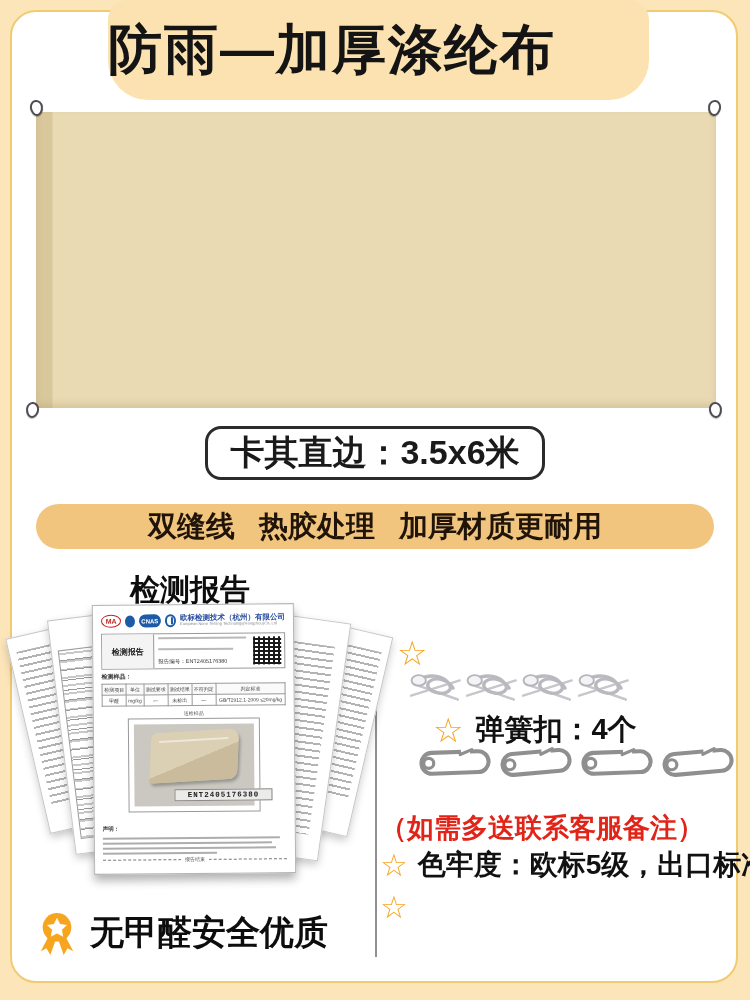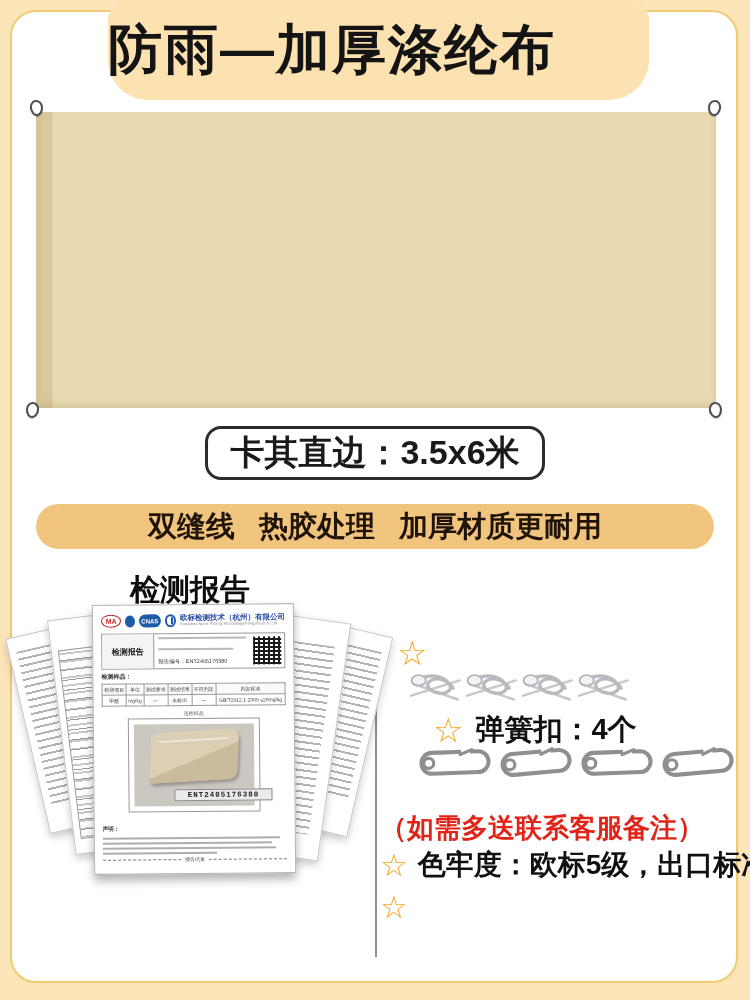--- a/index.html
+++ b/index.html
@@ -306,13 +306,22 @@
   <div class="note">（如需多送联系客服备注）</div>
 
   <div class="bullet b-1">
     <span class="star">☆</span>
     <span class="acc-label">色牢度：欧标5级，出口标准</span>
   </div>
   <div class="bullet b-2">
     <span class="star">☆</span>
   </div>
 
+  <div class="footer">
+    <svg width="42" height="50" viewBox="0 0 44 50">
+      <polygon points="13,29 20,34 15,48 11,41 5,44" fill="#F7A41E"></polygon>
+      <polygon points="31,29 24,34 29,48 33,41 39,44" fill="#F7A41E"></polygon>
+      <circle cx="22" cy="19" r="15" fill="#F7A41E"></circle>
+      <polygon fill="#ffffff" points="22,9 25.2,15.6 32.5,16.6 27.2,21.7 28.5,29 22,25.5 15.5,29 16.8,21.7 11.5,16.6 18.8,15.6"></polygon>
+    </svg>
+    <span class="txt">无甲醛安全优质</span>
+  </div>
 </div>
 
 </body></html>

